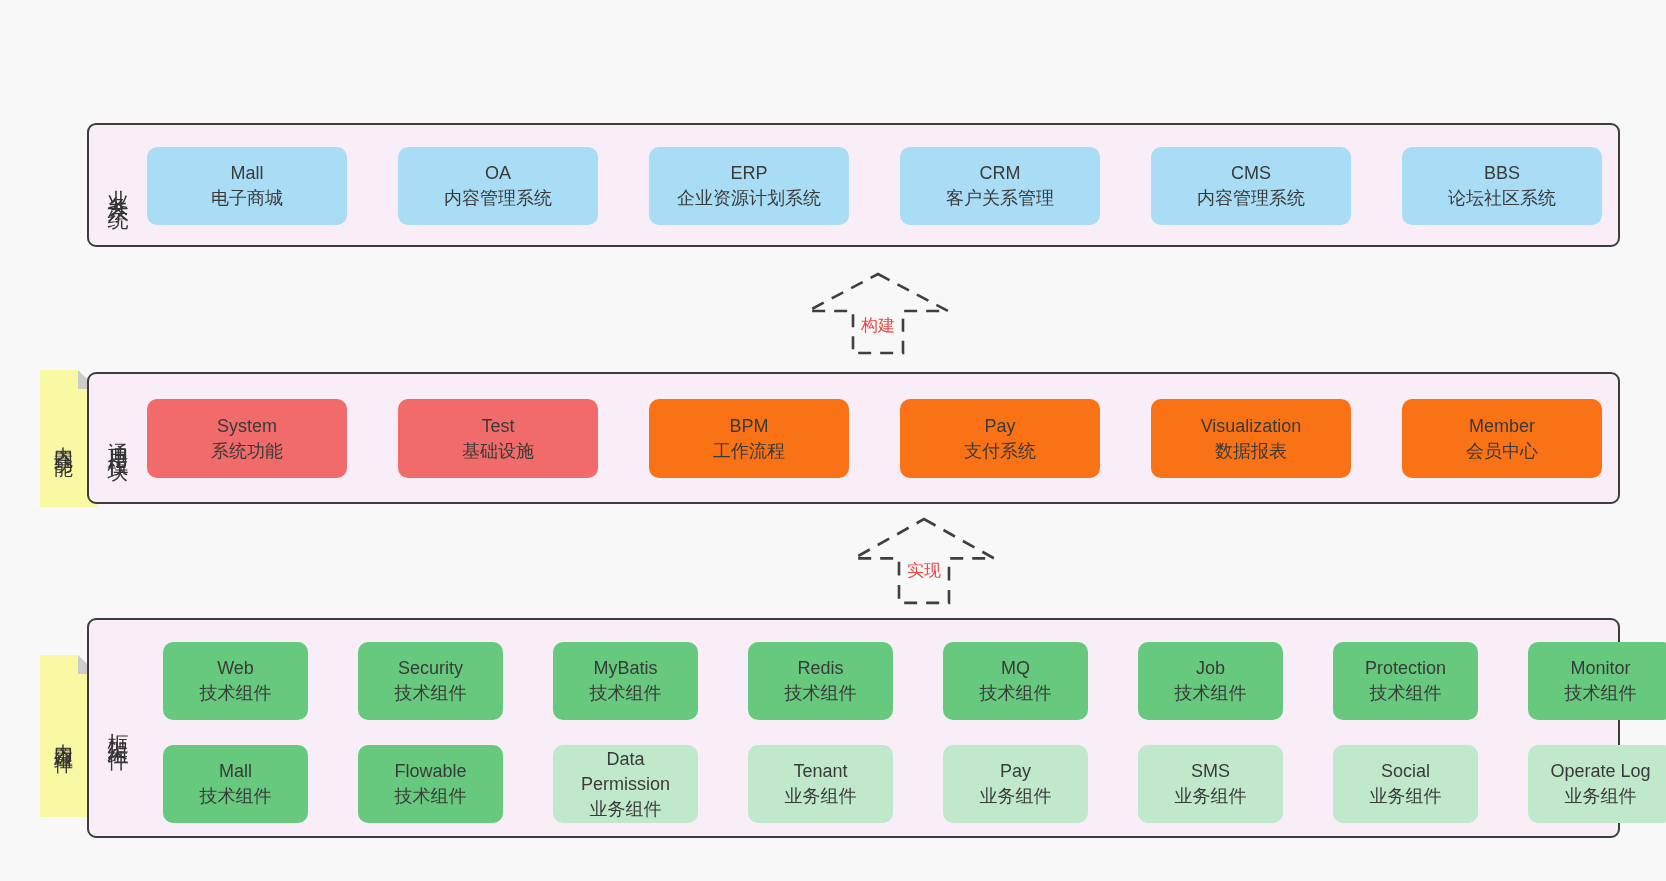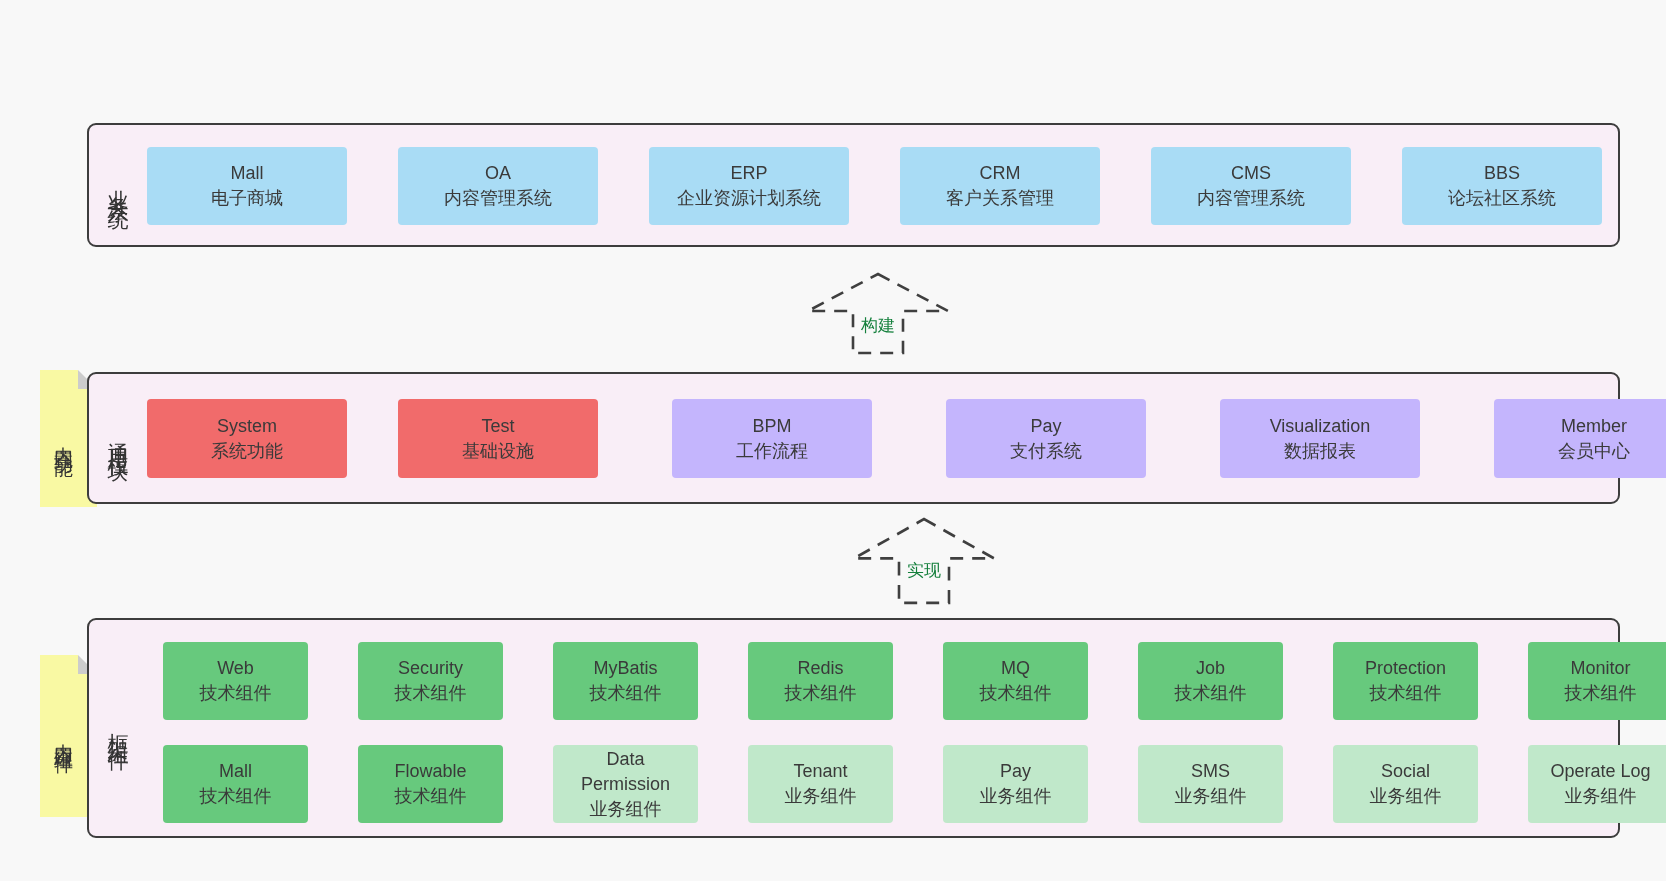--- a/index.html
+++ b/index.html
@@ -31,32 +31,32 @@
   
   .row{position:absolute;left:58px;display:flex;}
   .row-l{gap:51px;}
   .panel-top .row{top:22px;}
   .panel-mid .row{top:25px;}
   .row-b{gap:34px;}
   .row-b1{top:22px;}
   .row-b2{top:125px;}
 
   .box{
-    border-radius:4px;
+    border-radius:10px;
     display:flex;flex-direction:column;align-items:center;justify-content:center;
     text-align:center;font-size:18px;line-height:25px;color:#3a3a3a;
   }
   .box-l{width:200px;height:78px;}
   .panel-mid .box-l{height:79px;}
   .box-s{width:145px;height:78px;margin-left:16px;}
   .box-s .box-title{max-width:110px;}
 
   .blue{background:#a9dcf5;}
   .red{background:#f16b6b;}
-  .pink{background:#c4b5fd;margin-left:23px;}
+  .pink{background:#f97316;}
   .green{background:#67c97d;}
   .lightgreen{background:#c0e8ca;}
 
   
   .note{
     position:absolute;left:40px;width:57px;background:#f9f9a3;z-index:1;
     display:flex;align-items:center;justify-content:center;
   }
   .note1{top:370px;height:137px;}
   .note2{top:655px;height:162px;}
@@ -70,21 +70,21 @@
     font-size:19px;letter-spacing:4px;color:#333;padding-right:10px;
   }
 
   
   .arrow{position:absolute;z-index:3;}
   .arrow1{left:806px;top:272px;width:144px;height:83px;}
   .arrow2{left:852px;top:517px;width:144px;height:88px;}
   .arrow svg{display:block;width:100%;height:100%;}
   .arrow-label{
     position:absolute;left:50%;top:42px;transform:translateX(-50%);
-    background:#f8f8f8;font-size:17px;padding:0 3px;white-space:nowrap;color:#15803d;
+    background:#f8f8f8;font-size:17px;padding:0 3px;white-space:nowrap;color:#ef4444;
   }
 </style>
 </head>
 <body>
 
 <div class="canvas">
 
   <div class="note note1">
     <span class="note-text">内置功能</span>
   </div>

